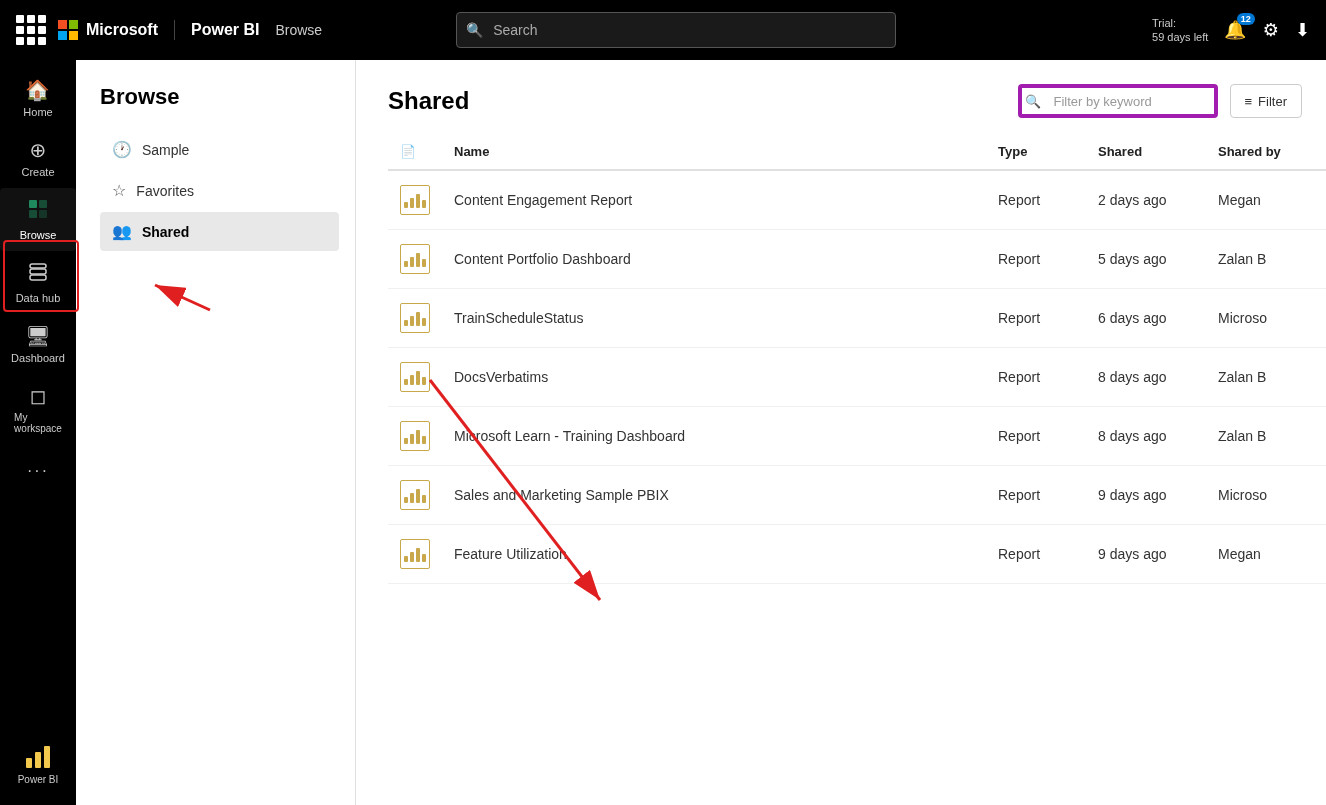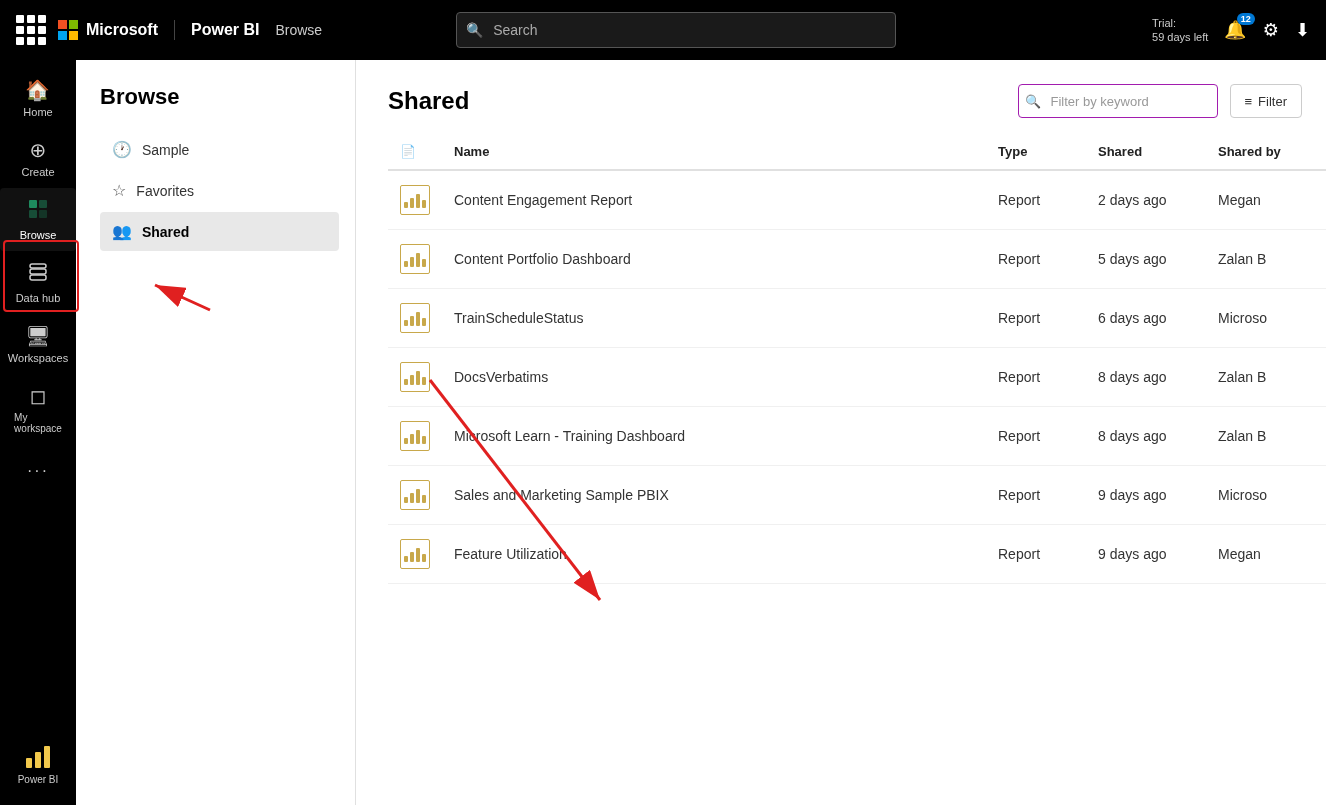--- a/index.html
+++ b/index.html
@@ -226,21 +226,21 @@
       align-items: center;
       gap: 12px;
     }
     .filter-input-wrap {
       position: relative;
       display: flex;
       align-items: center;
     }
     .filter-input {
       height: 34px;
-      border: 1px solid #a21caf;
+      border: 4px solid #a21caf;
       border-radius: 4px;
       padding: 0 12px 0 32px;
       font-size: 13px;
       color: #333;
       width: 200px;
       outline: none;
     }
     .filter-input::placeholder { color: #999; }
     .filter-search-icon {
       position: absolute;
@@ -406,21 +406,21 @@
         <svg width="22" height="22" viewBox="0 0 22 22" fill="none">
           <rect x="3" y="14" width="16" height="5" rx="2" stroke="#ccc" stroke-width="1.5"></rect>
           <rect x="3" y="8" width="16" height="5" rx="2" stroke="#ccc" stroke-width="1.5"></rect>
           <rect x="3" y="3" width="16" height="4" rx="2" stroke="#ccc" stroke-width="1.5"></rect>
         </svg>
       </span>
       <span>Data hub</span>
     </div>
     <div class="nav-item">
       <span class="nav-icon">🖥</span>
-      <span>Workspaces</span>
+      <span>Dashboard</span>
     </div>
     <div class="nav-item">
       <span class="nav-icon">◻</span>
       <span style="font-size:10px;">My<br>workspace</span>
     </div>
     <div class="nav-item" style="margin-top:8px;">
       <span style="letter-spacing:2px;font-size:16px;">···</span>
     </div>
 
     <div class="nav-bottom">

